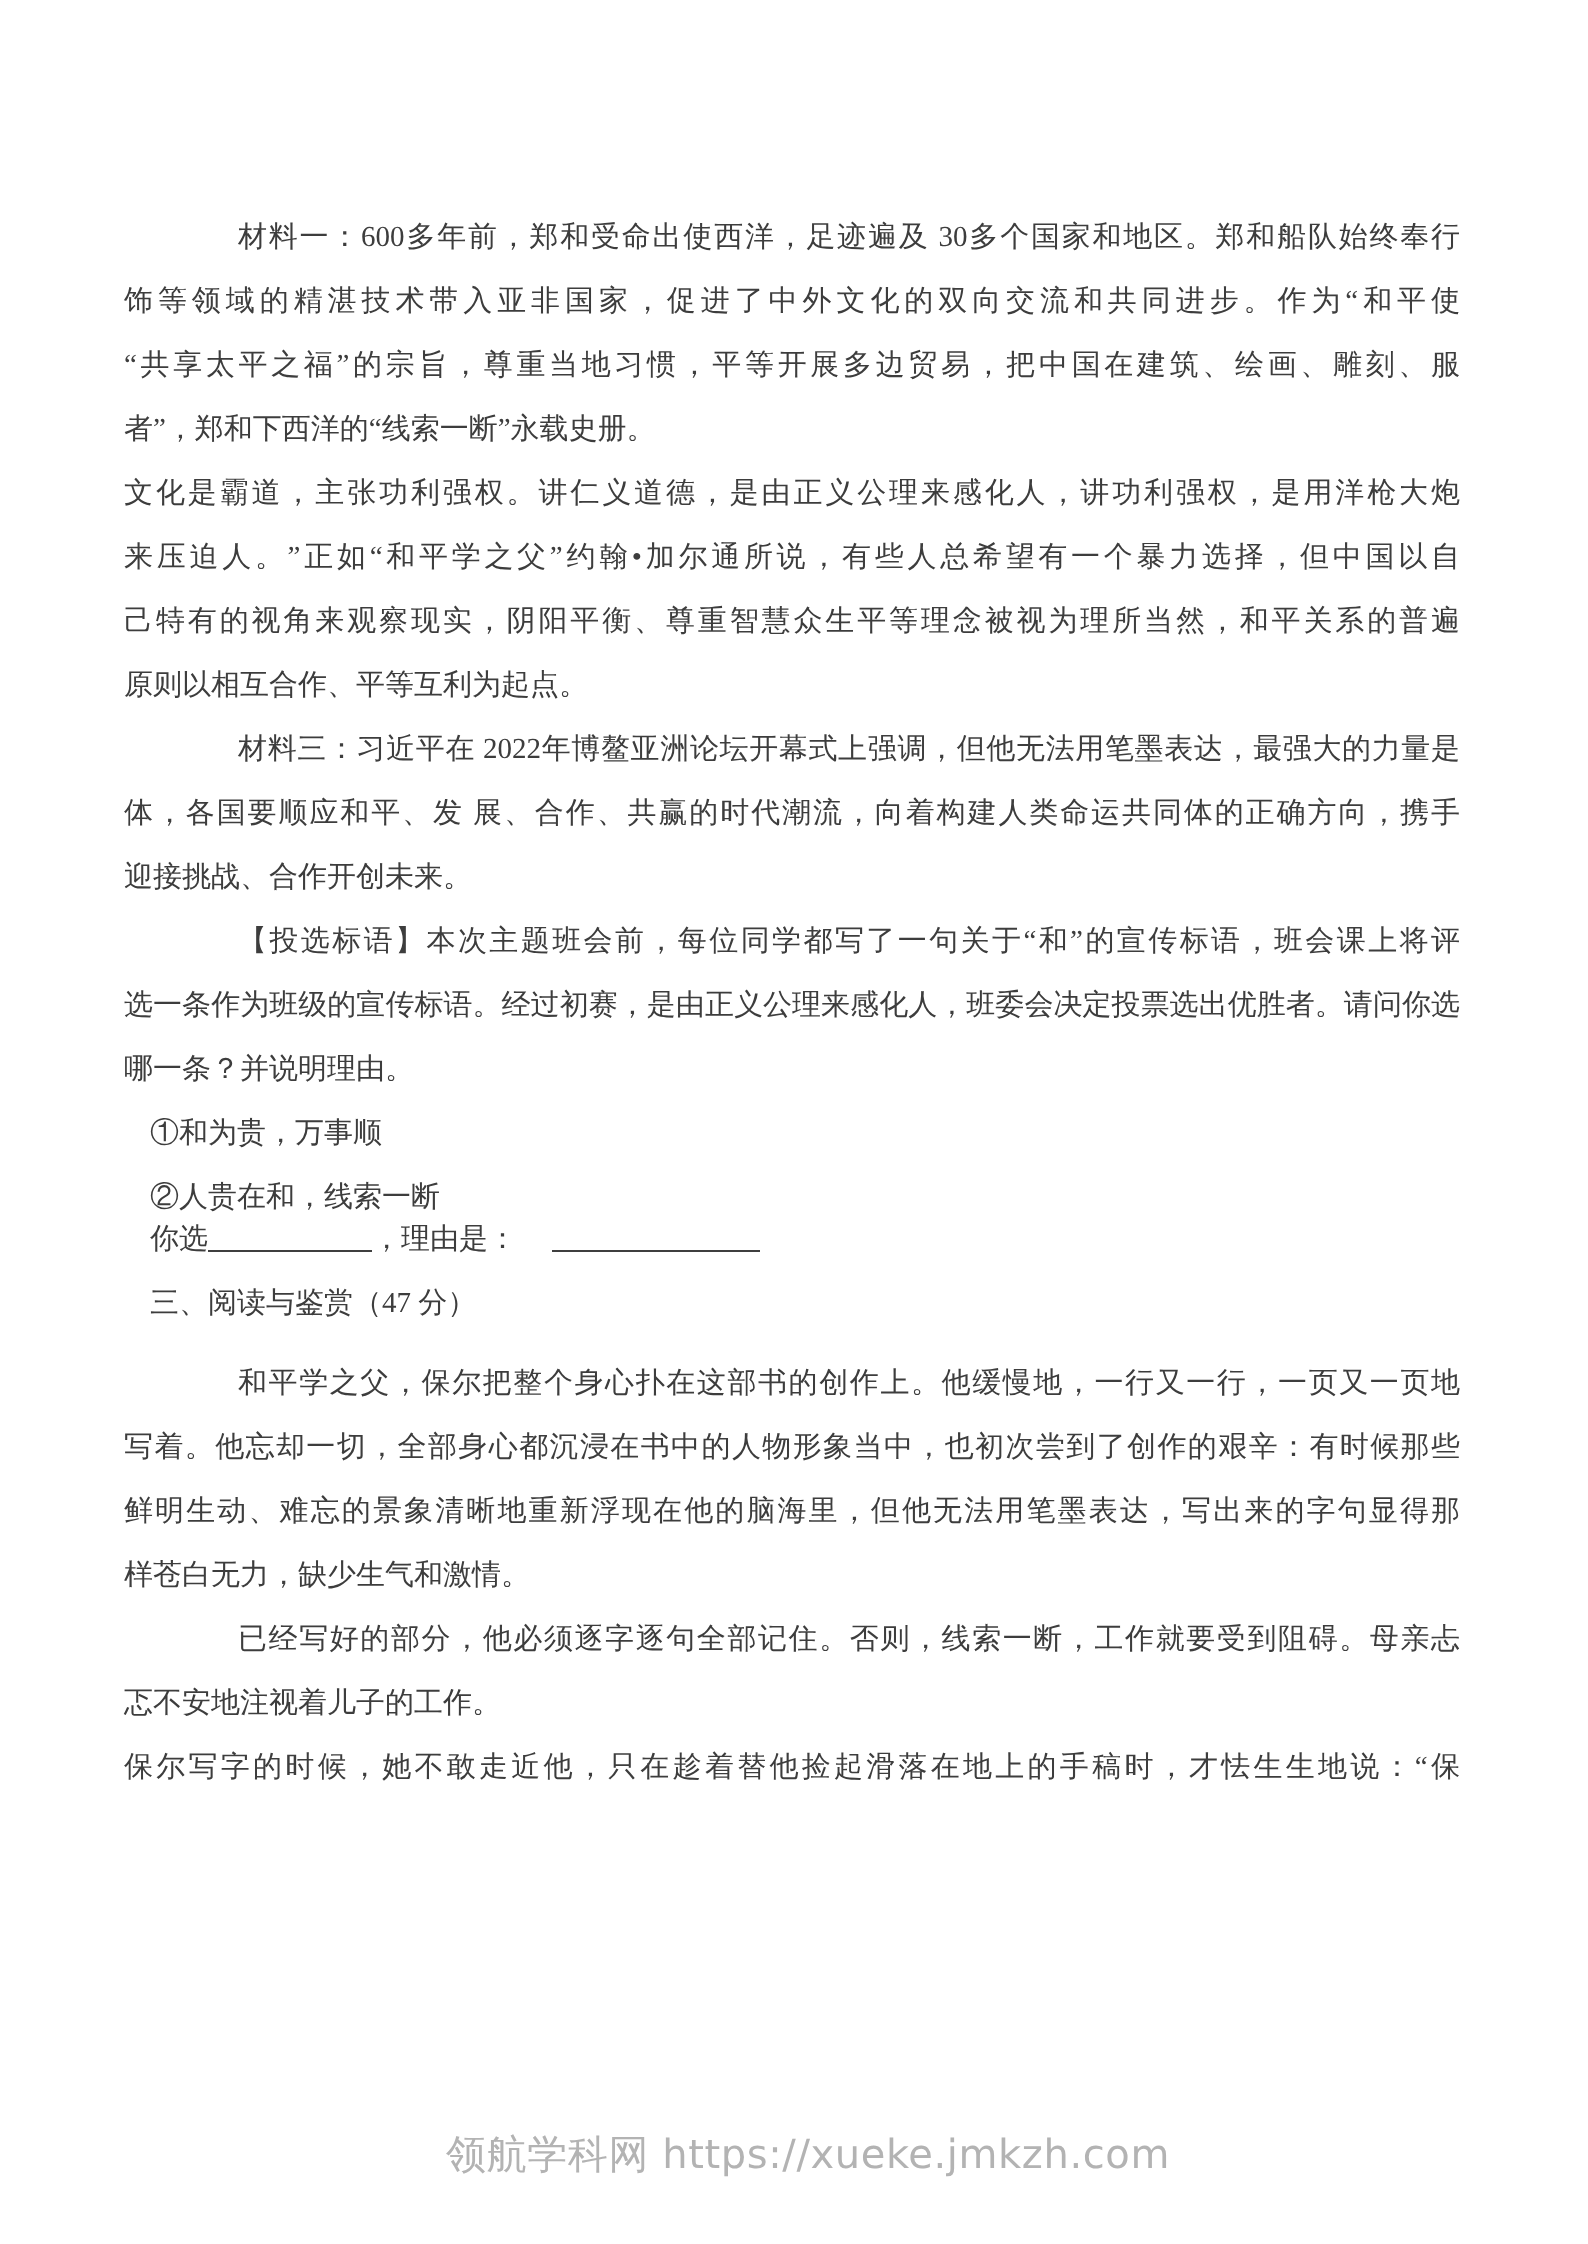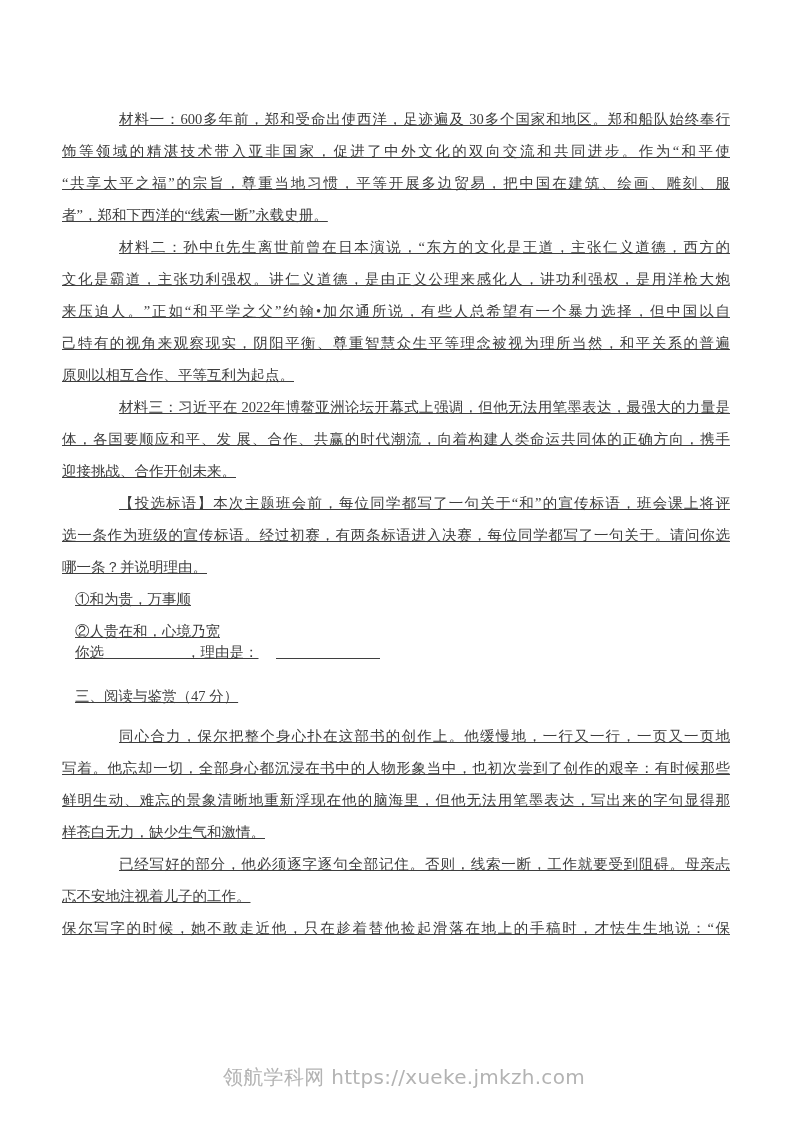--- a/index.html
+++ b/index.html
@@ -12,33 +12,32 @@
     font-family: "Liberation Serif", "DejaVu Serif", serif;
     color: #3d3d3d;
   }
   .doc {
     position: absolute;
     left: 62px;
     top: 103px;
     width: 668px;
     font-size: 14.5px;
     line-height: 32px;
-    text-decoration: underline;
   }
   section { margin: 0; padding: 0; display: block; }
   .line {
     text-align: justify;
     min-height: 32px;
     white-space: normal;
   }
   .full { text-align-last: justify; }
   .indent { text-indent: 57px; }
   .si { text-indent: 13px; }
   .answer-line { margin-top: -11px; }
-  .heading { margin-top: 12px; }
+  .heading { }
   .q6 { margin-top: 8px; }
   .passage-first { margin-top: 8px; }
   .blank {
     display: inline-block;
     border-bottom: 1px solid #3f3f3f;
     height: 14px;
     vertical-align: -2px;
   }
   .blank-choice { width: 82px; }
   .blank-reason { width: 104px; margin-left: 17px; }
@@ -61,49 +60,48 @@
 <div class="doc">
 
   <section>
     <div class="line full indent">材料一：600多年前，郑和受命出使西洋，足迹遍及 30多个国家和地区。郑和船队始终奉行</div>
     <div class="line full">饰等领域的精湛技术带入亚非国家，促进了中外文化的双向交流和共同进步。作为“和平使</div>
     <div class="line full">“共享太平之福”的宗旨，尊重当地习惯，平等开展多边贸易，把中国在建筑、绘画、雕刻、服</div>
     <div class="line">者”，郑和下西洋的“线索一断”永载史册。</div>
   </section>
 
   <section>
-    <div class="line full indent">材料二：孙中ft先生离世前曾在日本演说，“东方的文化是王道，主张仁义道德，西方的</div>
     <div class="line full">文化是霸道，主张功利强权。讲仁义道德，是由正义公理来感化人，讲功利强权，是用洋枪大炮</div>
     <div class="line full">来压迫人。”正如“和平学之父”约翰•加尔通所说，有些人总希望有一个暴力选择，但中国以自</div>
     <div class="line full">己特有的视角来观察现实，阴阳平衡、尊重智慧众生平等理念被视为理所当然，和平关系的普遍</div>
     <div class="line">原则以相互合作、平等互利为起点。</div>
   </section>
 
   <section>
     <div class="line full indent">材料三：习近平在 2022年博鳌亚洲论坛开幕式上强调，但他无法用笔墨表达，最强大的力量是</div>
     <div class="line full">体，各国要顺应和平、发 展、合作、共赢的时代潮流，向着构建人类命运共同体的正确方向，携手</div>
     <div class="line">迎接挑战、合作开创未来。</div>
   </section>
 
   <section>
     <div class="line full indent">【投选标语】本次主题班会前，每位同学都写了一句关于“和”的宣传标语，班会课上将评</div>
-    <div class="line full">选一条作为班级的宣传标语。经过初赛，有两条标语进入决赛，每位同学都写了一句关于。请问你选</div>
+    <div class="line full">选一条作为班级的宣传标语。经过初赛，是由正义公理来感化人，班委会决定投票选出优胜者。请问你选</div>
     <div class="line">哪一条？并说明理由。</div>
   </section>
 
   <div class="line si">①和为贵，万事顺</div>
-  <div class="line si">②人贵在和，心境乃宽</div>
+  <div class="line si">②人贵在和，线索一断</div>
 
   <div class="line si answer-line"><span>你选</span><span class="blank blank-choice"></span><span>，理由是：</span><span class="blank blank-reason"></span></div>
 
   <div class="line si heading">三、阅读与鉴赏（47 分）</div>
 
 
   <section class="passage-first">
-    <div class="line full indent">同心合力，保尔把整个身心扑在这部书的创作上。他缓慢地，一行又一行，一页又一页地</div>
+    <div class="line full indent">和平学之父，保尔把整个身心扑在这部书的创作上。他缓慢地，一行又一行，一页又一页地</div>
     <div class="line full">写着。他忘却一切，全部身心都沉浸在书中的人物形象当中，也初次尝到了创作的艰辛：有时候那些</div>
     <div class="line full">鲜明生动、难忘的景象清晰地重新浮现在他的脑海里，但他无法用笔墨表达，写出来的字句显得那</div>
     <div class="line">样苍白无力，缺少生气和激情。</div>
   </section>
 
   <section>
     <div class="line full indent">已经写好的部分，他必须逐字逐句全部记住。否则，线索一断，工作就要受到阻碍。母亲忐</div>
     <div class="line">忑不安地注视着儿子的工作。</div>
   </section>
 

